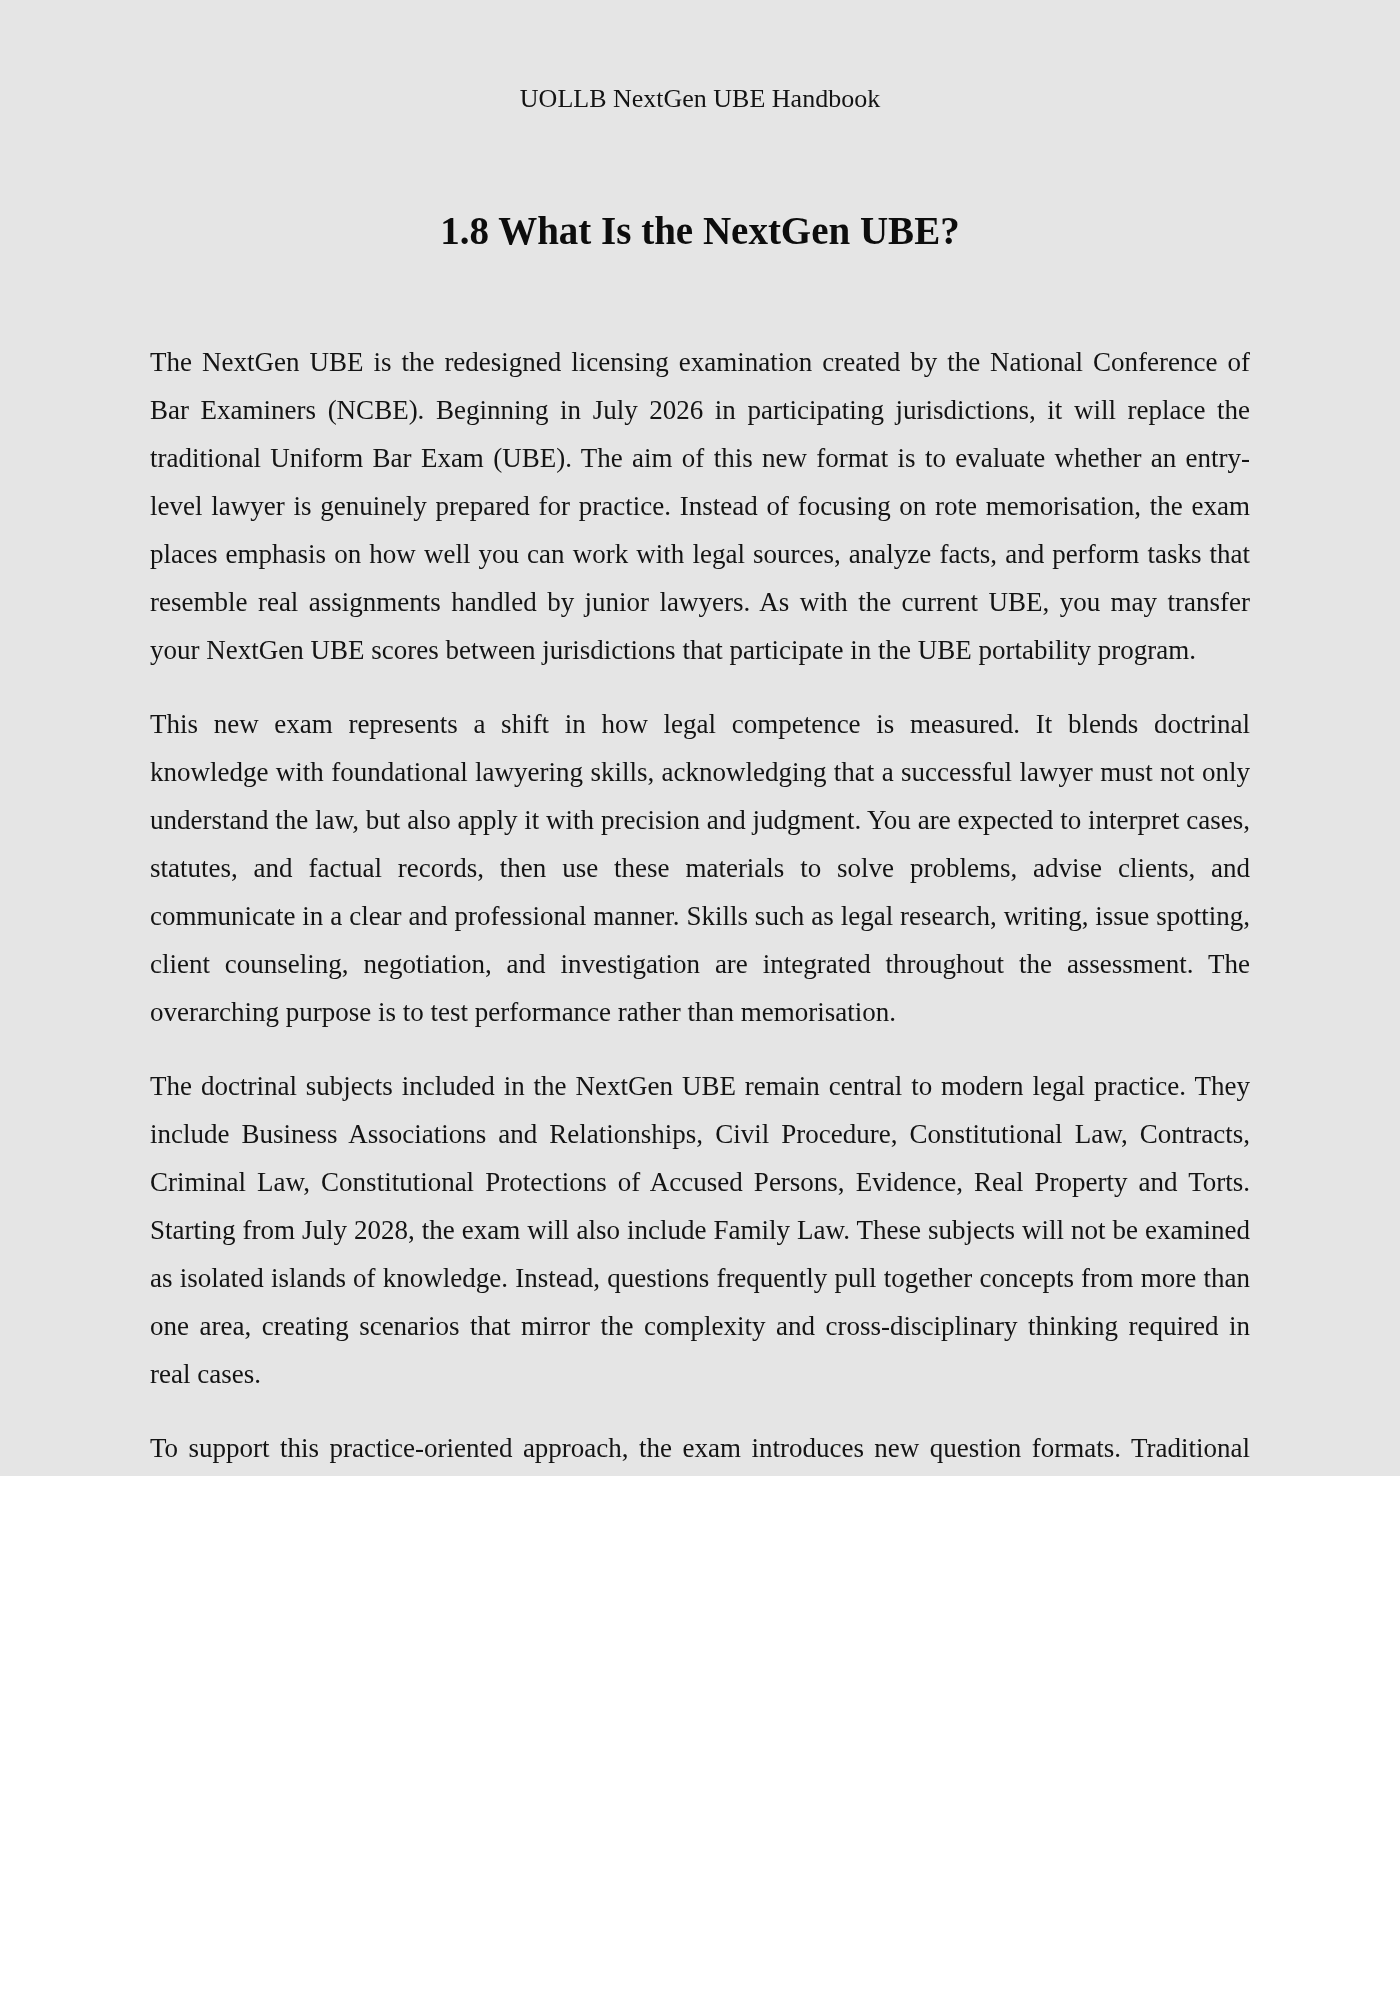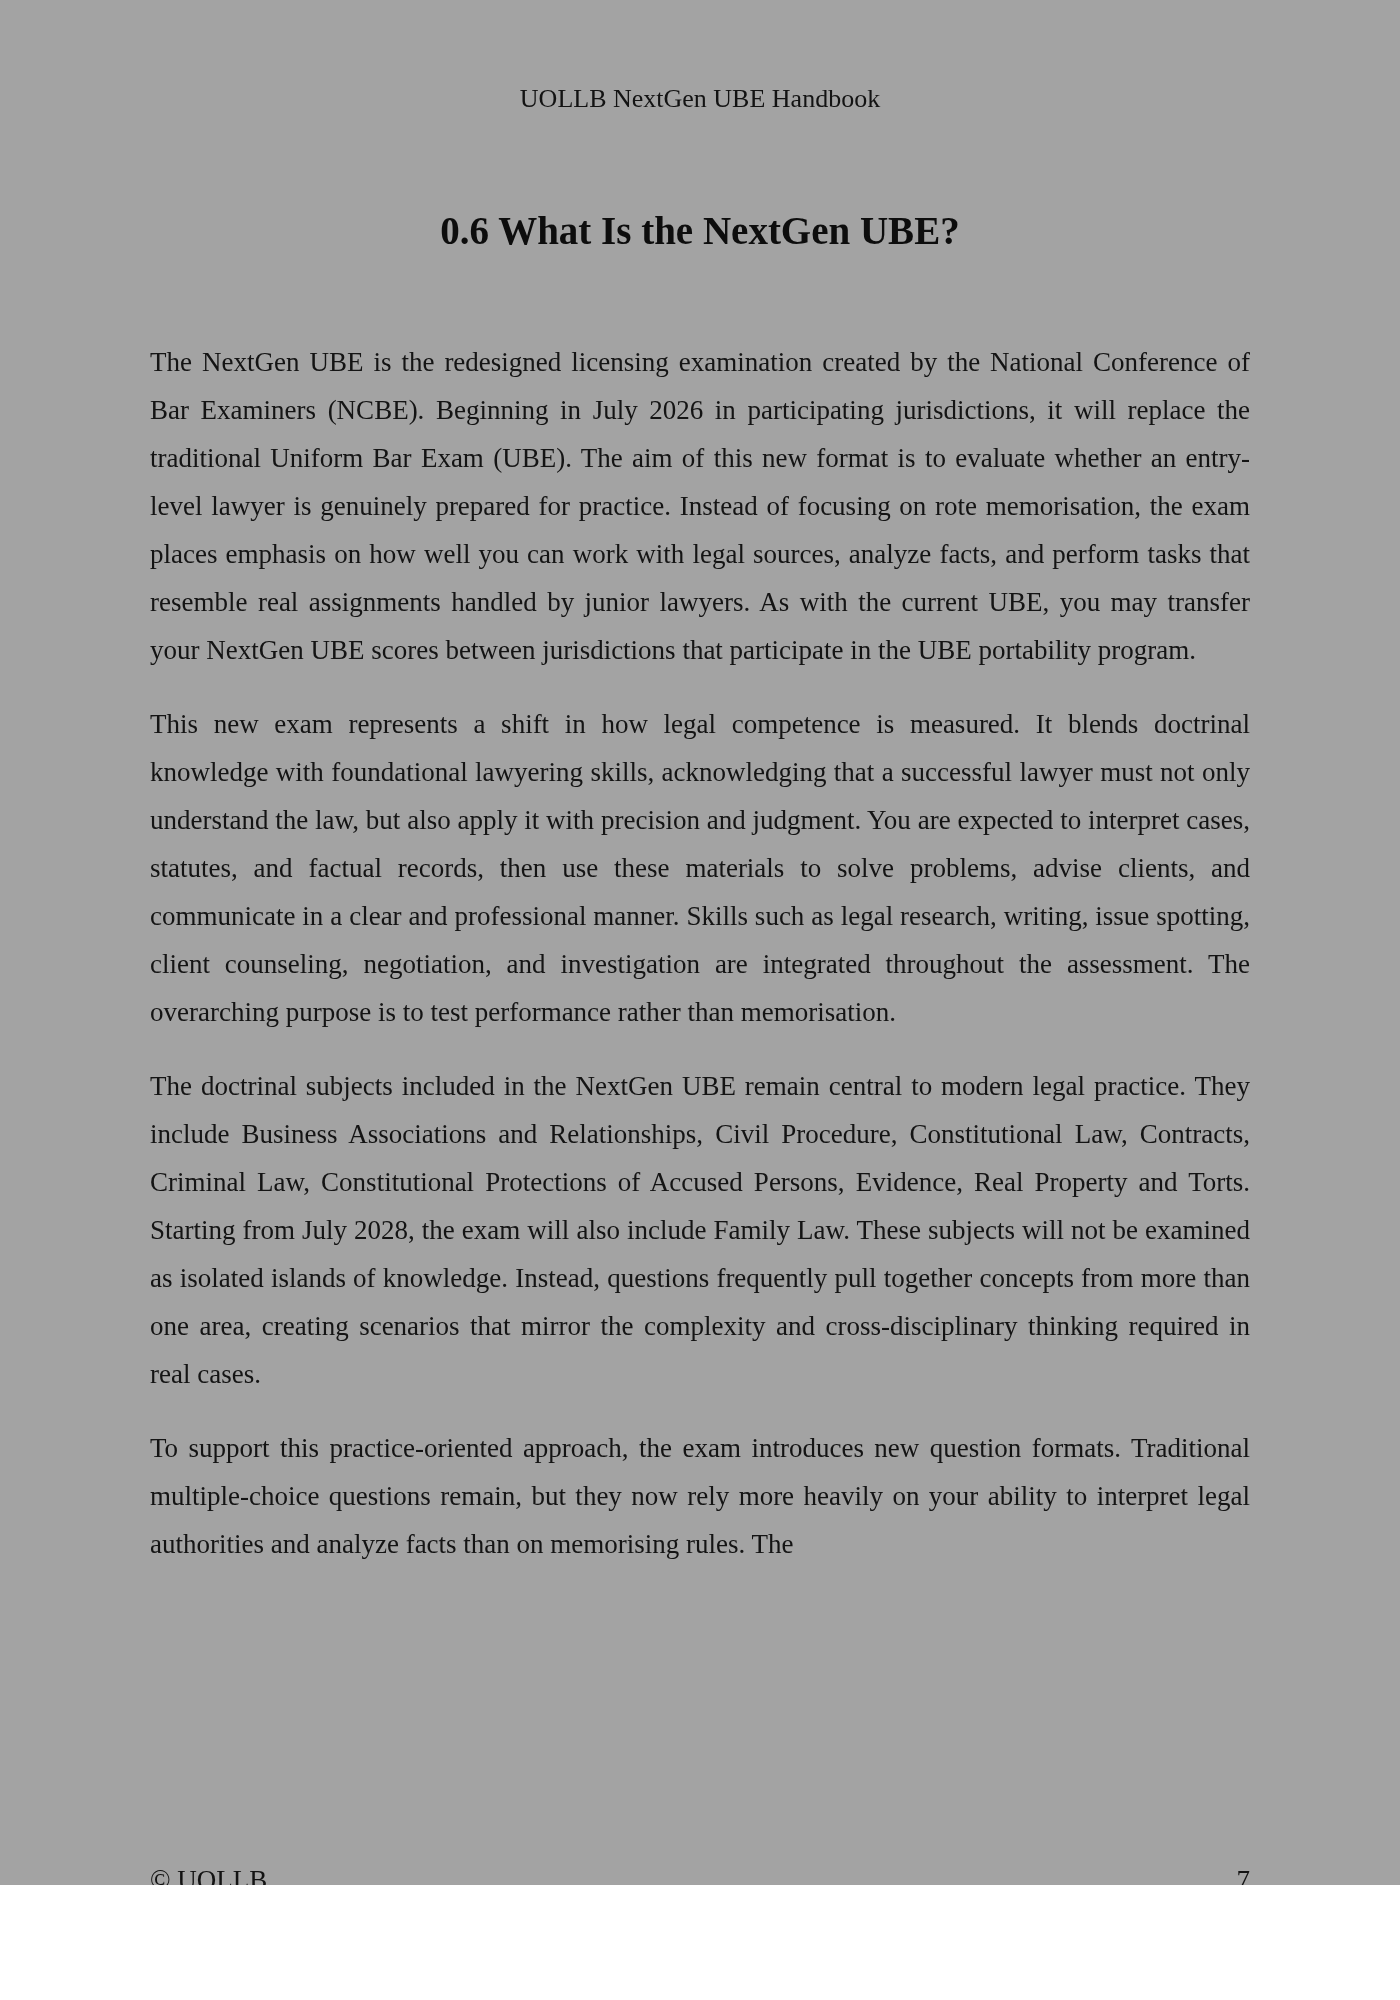--- a/index.html
+++ b/index.html
@@ -3,22 +3,22 @@
 <meta charset="utf-8">
 <style>
   html, body {
     margin: 0;
     padding: 0;
     background: #ffffff;
   }
   .page {
     position: relative;
     width: 1400px;
-    height: 1885px;
-    background: #a3a3a3;
+    height: 1476px;
+    background: #e5e5e5;
     color: #111111;
     font-family: "Liberation Serif", "DejaVu Serif", serif;
     overflow: hidden;
   }
   .running-header {
     position: absolute;
     top: 84px;
     left: 0;
     width: 100%;
     text-align: center;
@@ -63,21 +63,21 @@
     color: #131313;
   }
 </style>
 </head>
 <body>
 
 <div class="page">
 
   <div class="running-header">UOLLB NextGen UBE Handbook</div>
 
-  <h1 class="section-title">0.6 What Is the NextGen UBE?</h1>
+  <h1 class="section-title">1.8 What Is the NextGen UBE?</h1>
 
   <div class="body-text">
     <p>The NextGen UBE is the redesigned licensing examination created by the National Conference of Bar Examiners (NCBE). Beginning in July 2026 in participating jurisdictions, it will replace the traditional Uniform Bar Exam (UBE). The aim of this new format is to evaluate whether an entry-level lawyer is genuinely prepared for practice. Instead of focusing on rote memorisation, the exam places emphasis on how well you can work with legal sources, analyze facts, and perform tasks that resemble real assignments handled by junior lawyers. As with the current UBE, you may transfer your NextGen UBE scores between jurisdictions that participate in the UBE portability program.</p>
     <p>This new exam represents a shift in how legal competence is measured. It blends doctrinal knowledge with foundational lawyering skills, acknowledging that a successful lawyer must not only understand the law, but also apply it with precision and judgment. You are expected to interpret cases, statutes, and factual records, then use these materials to solve problems, advise clients, and communicate in a clear and professional manner. Skills such as legal research, writing, issue spotting, client counseling, negotiation, and investigation are integrated throughout the assessment. The overarching purpose is to test performance rather than memorisation.</p>
     <p>The doctrinal subjects included in the NextGen UBE remain central to modern legal practice. They include Business Associations and Relationships, Civil Procedure, Constitutional Law, Contracts, Criminal Law, Constitutional Protections of Accused Persons, Evidence, Real Property and Torts. Starting from July 2028, the exam will also include Family Law. These subjects will not be examined as isolated islands of knowledge. Instead, questions frequently pull together concepts from more than one area, creating scenarios that mirror the complexity and cross-disciplinary thinking required in real cases.</p>
     <p>To support this practice-oriented approach, the exam introduces new question formats. Traditional multiple-choice questions remain, but they now rely more heavily on your ability to interpret legal authorities and analyze facts than on memorising rules. The</p>
   </div>
 
   <div class="footer">
     <span>© UOLLB</span>

